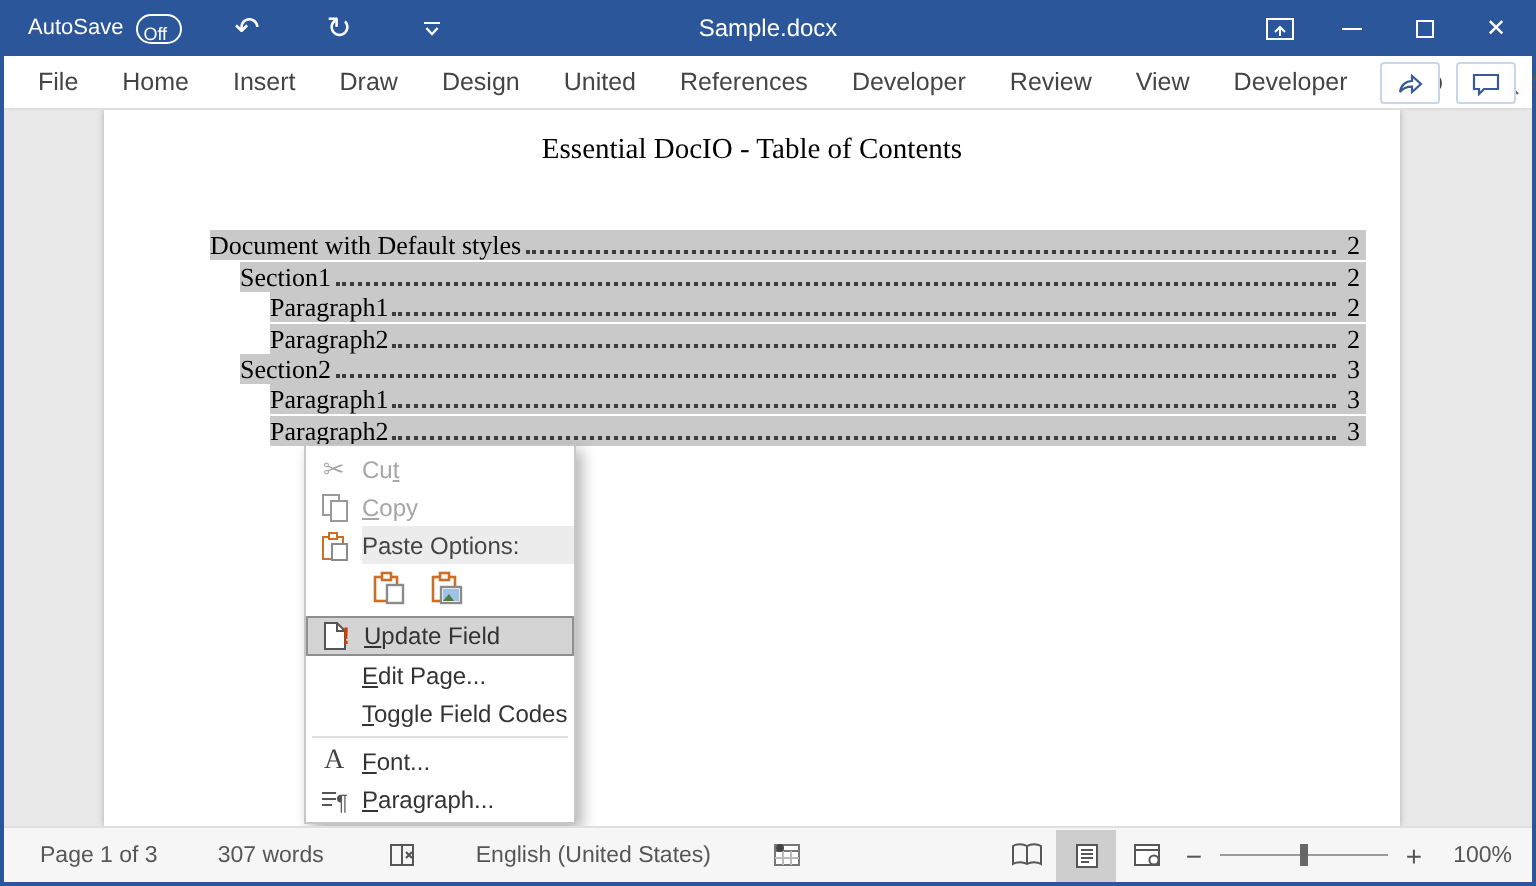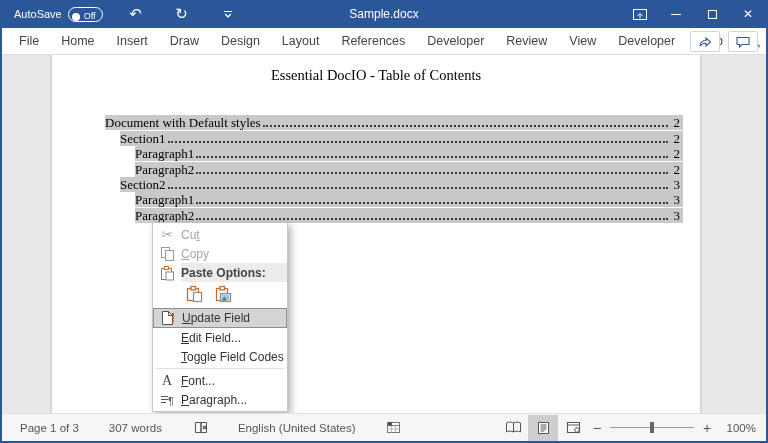--- a/index.html
+++ b/index.html
@@ -6,22 +6,22 @@
   html,body { width: 768px; height: 443px; overflow: hidden; }
   body { font-family: "Liberation Sans", sans-serif; }
   .app { position: relative; width: 768px; height: 443px; background: #fff;
          border-left: 2px solid #2b579a; border-right: 2px solid #2b579a; border-bottom: 2px solid #2b579a; }
 
   
   .titlebar { position: absolute; left: 0; top: 0; width: 764px; height: 28px; background: #2b579a;
               display: flex; align-items: center; color: #fff; font-size: 11px; }
   .titlebar .left { display: flex; align-items: center; gap: 20px; padding-left: 12px; }
   .autosave { display: flex; align-items: center; gap: 6px; }
-  .toggle-pill { display: flex; align-items: flex-end; gap: 4px; border: 1px solid #fff; border-radius: 8px;
-                 height: 15px; padding: 0 6px 0 3px; font-size: 9px; }
+  .toggle-pill { display: flex; align-items: flex-start; gap: 4px; border: 1px solid #fff; border-radius: 8px;
+                 height: 15px; padding: 0 6px 0 3px; font-size: 9px; flex-direction: column; }
   .toggle-dot { width: 8px; height: 8px; border-radius: 50%; background: #fff; }
   .qat-btn { width: 26px; height: 22px; display: flex; align-items: center; justify-content: center;
              font-size: 15px; color: #fff; cursor: default; }
   .doc-title { position: absolute; left: 0; right: 0; text-align: center; font-size: 12px; pointer-events: none; }
   .titlebar .right { position: absolute; right: 0; top: 0; height: 28px; display: flex; }
   .win-btn { width: 36px; height: 28px; display: flex; align-items: center; justify-content: center; }
   .min-glyph { width: 10px; height: 1px; background: #fff; }
   .max-glyph { width: 9px; height: 9px; border: 1px solid #fff; }
   .close-glyph { font-size: 12px; color: #fff; }
 
@@ -53,21 +53,21 @@
   .ctx-menu { position: absolute; left: 150px; top: 222px; width: 136px; background: #fff;
               border: 1px solid #c8c6c4; box-shadow: 3px 3px 7px rgba(0,0,0,.3); padding: 2px 0; font-size: 12px; color: #333; }
   .menu-item { display: flex; align-items: center; height: 19px; }
   .mi-icon { width: 28px; display: flex; align-items: center; justify-content: center; flex: none; }
   .mi-label { white-space: nowrap; }
   .mi-label .key { text-decoration: underline; }
   .menu-item.disabled { color: #a6a6a6; }
   .menu-item.highlighted { height: 20px; background: #d4d4d4; border: 1px solid #8f8f8f; }
   .menu-header { display: flex; align-items: center; height: 19px; }
   .menu-header .mi-label { flex: 1; align-self: stretch; display: flex; align-items: center;
-                           background: #ececec; font-weight: bold; color: #444; }
+                           background: #ececec; font-weight: normal; color: #444; }
   .paste-row { display: flex; gap: 5px; height: 26px; align-items: center; padding-left: 29px; }
   .paste-btn { width: 24px; height: 24px; display: flex; align-items: center; justify-content: center; border-radius: 2px; }
   .menu-sep { height: 1px; background: #e0e0e0; margin: 2px 3px; }
   .excl { color: #d83b01; font-weight: bold; font-size: 12px; margin-left: -3px; }
   .scissors { font-size: 13px; }
   .font-a { font-family: "Liberation Serif", serif; font-size: 14px; color: #444; }
 
   
   .statusbar { position: absolute; left: 0; top: 413px; width: 764px; height: 28px; background: #f6f6f6;
                border-top: 1px solid #dfdfdf; display: flex; align-items: center; font-size: 11.5px; color: #565656; }
@@ -129,21 +129,21 @@
     </div>
   </div>
 
   <div class="tabbar">
     <div class="tabs">
         <div class="tab">File</div>
         <div class="tab">Home</div>
         <div class="tab">Insert</div>
         <div class="tab">Draw</div>
         <div class="tab">Design</div>
-        <div class="tab">Layout</div>
+        <div class="tab">United</div>
         <div class="tab">References</div>
         <div class="tab">Developer</div>
         <div class="tab">Review</div>
         <div class="tab">View</div>
         <div class="tab">Developer</div>
         <div class="tab">Help</div>
       </div>
     <div class="search-box">
       <svg width="13" height="13" viewBox="0 0 13 13">
         <circle cx="5.5" cy="5.5" r="4" fill="none" stroke="#666" stroke-width="1.2"></circle>
@@ -275,21 +275,21 @@
           <svg width="13" height="16" viewBox="0 0 13 16">
             <path d="M1.5 1.5 H7.5 L11.5 5.5 V14.5 H1.5 Z" fill="#fff" stroke="#555"></path>
             <path d="M7.5 1.5 V5.5 H11.5" fill="none" stroke="#555"></path>
           </svg>
           <b class="excl">!</b>
         </span>
         <span class="mi-label"><span></span><span class="key">U</span><span>pdate Field</span></span>
       </div>
       <div class="menu-item">
         <span class="mi-icon"></span>
-        <span class="mi-label"><span></span><span class="key">E</span><span>dit Field...</span></span>
+        <span class="mi-label"><span></span><span class="key">E</span><span>dit Page...</span></span>
       </div>
       <div class="menu-item">
         <span class="mi-icon"></span>
         <span class="mi-label"><span></span><span class="key">T</span><span>oggle Field Codes</span></span>
       </div>
       <div class="menu-sep"></div>
       <div class="menu-item">
         <span class="mi-icon">
           <span class="font-a">A</span>
         </span>

